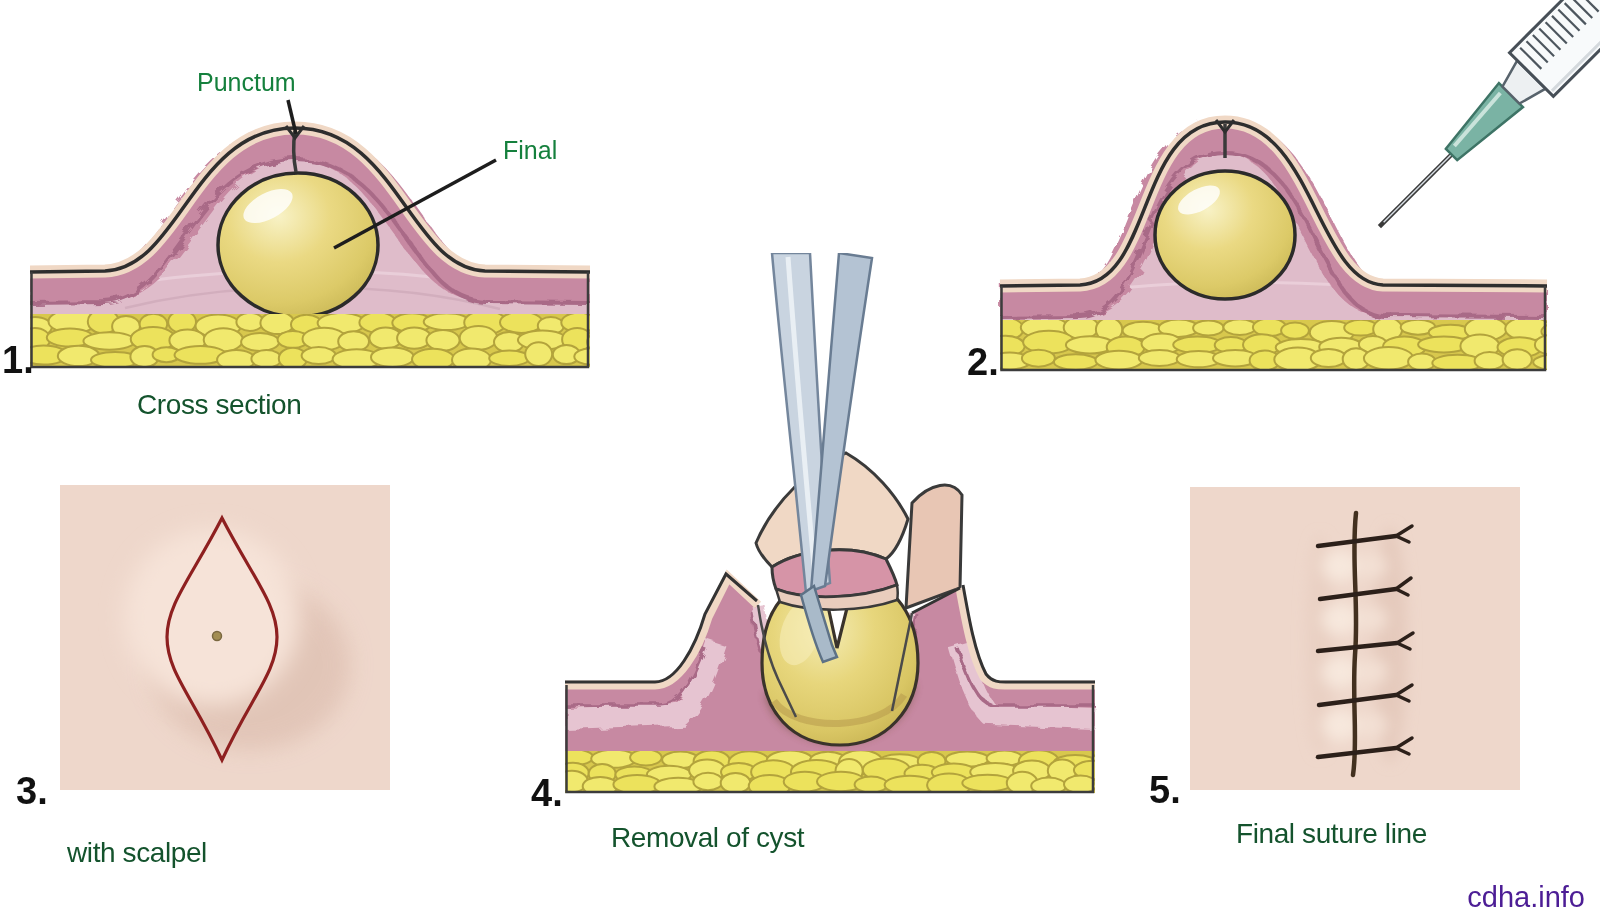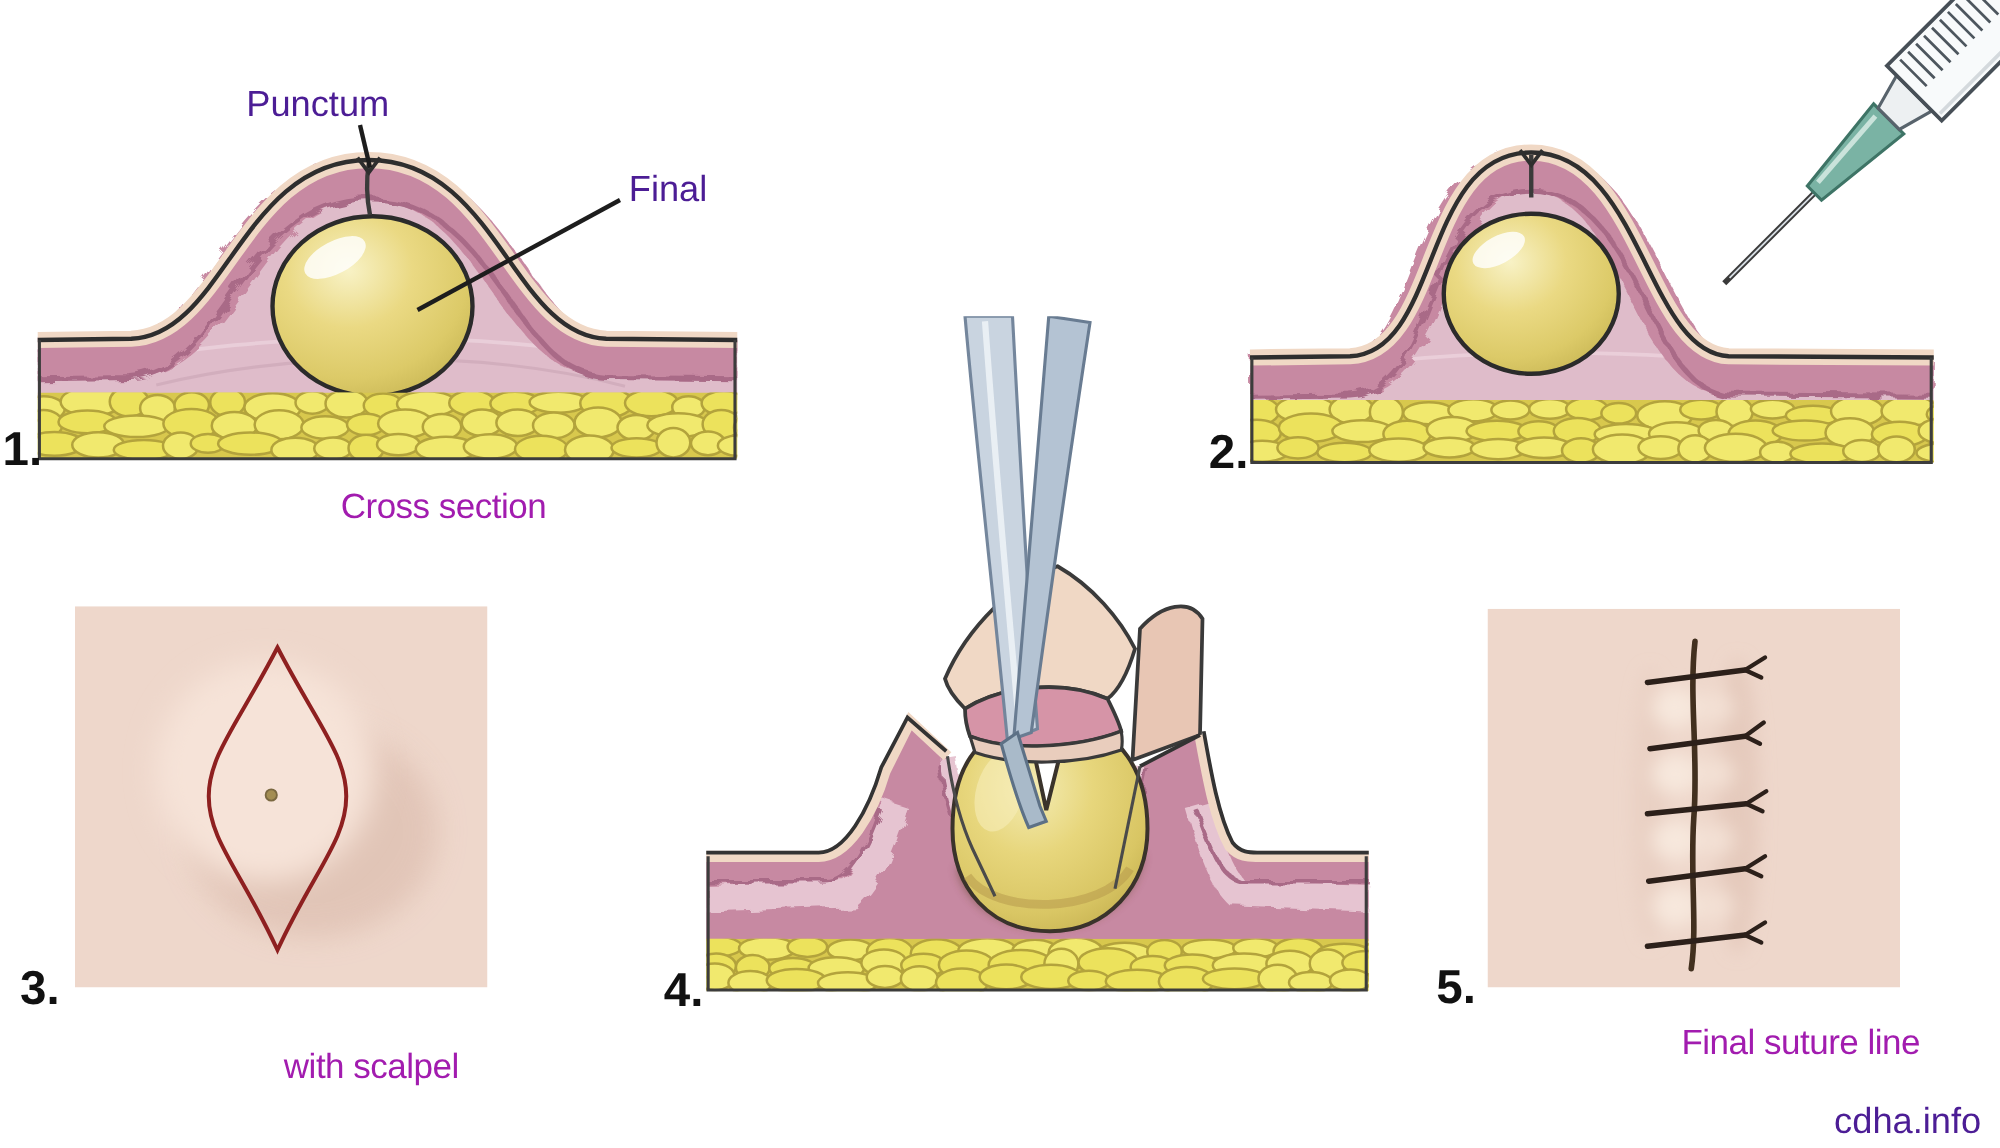--- a/index.html
+++ b/index.html
@@ -1,22 +1,22 @@
 <!DOCTYPE html>
 <html><head>
 <meta charset="utf-8">
 <style>
   html,body{margin:0;padding:0;background:#fff;}
   .stage{position:relative;width:1600px;height:918px;background:#fff;overflow:hidden;
          font-family:"Liberation Sans",sans-serif;color:#141414;}
   .stage svg{position:absolute;display:block;}
   .txt{position:absolute;white-space:nowrap;}
   .panel-number{font-size:38px;font-weight:bold;color:#111;}
-  .caption{font-size:28px;letter-spacing:-0.4px;color:#a21caf;text-align:right;}
-  .label{font-size:29px;color:#4c1d95;}
+  .caption{font-size:28px;letter-spacing:-0.4px;color:#14532d;text-align:left;}
+  .label{font-size:25px;color:#15803d;}
   .watermark{font-size:29px;color:#4c1d95;text-align:right;}
 </style>
 </head>
 <body>
 
 <div class="stage">
 
   <svg style="left:30px;top:58px" width="560" height="312" viewBox="0 0 560 312">
     <defs>
       <filter id="w1" x="-15%" y="-15%" width="130%" height="130%">
@@ -431,18 +431,19 @@
 
   <div class="txt panel-number" style="left:2px;top:339px">1.</div>
   <div class="txt caption" style="left:137px;top:389px;width:300px">Cross section</div>
 
   <div class="txt panel-number" style="left:967px;top:341px">2.</div>
 
   <div class="txt panel-number" style="left:16px;top:770px">3.</div>
   <div class="txt caption" style="left:67px;top:837px;width:300px">with scalpel</div>
 
   <div class="txt panel-number" style="left:531px;top:772px">4.</div>
+  <div class="txt caption" style="left:611px;top:822px;width:300px">Removal of cyst</div>
 
   <div class="txt panel-number" style="left:1149px;top:769px">5.</div>
   <div class="txt caption" style="left:1236px;top:818px;width:300px">Final suture line</div>
 
   <div class="txt watermark" style="left:1455px;top:881px;width:130px">cdha.info</div>
 </div>
 
 </body></html>

